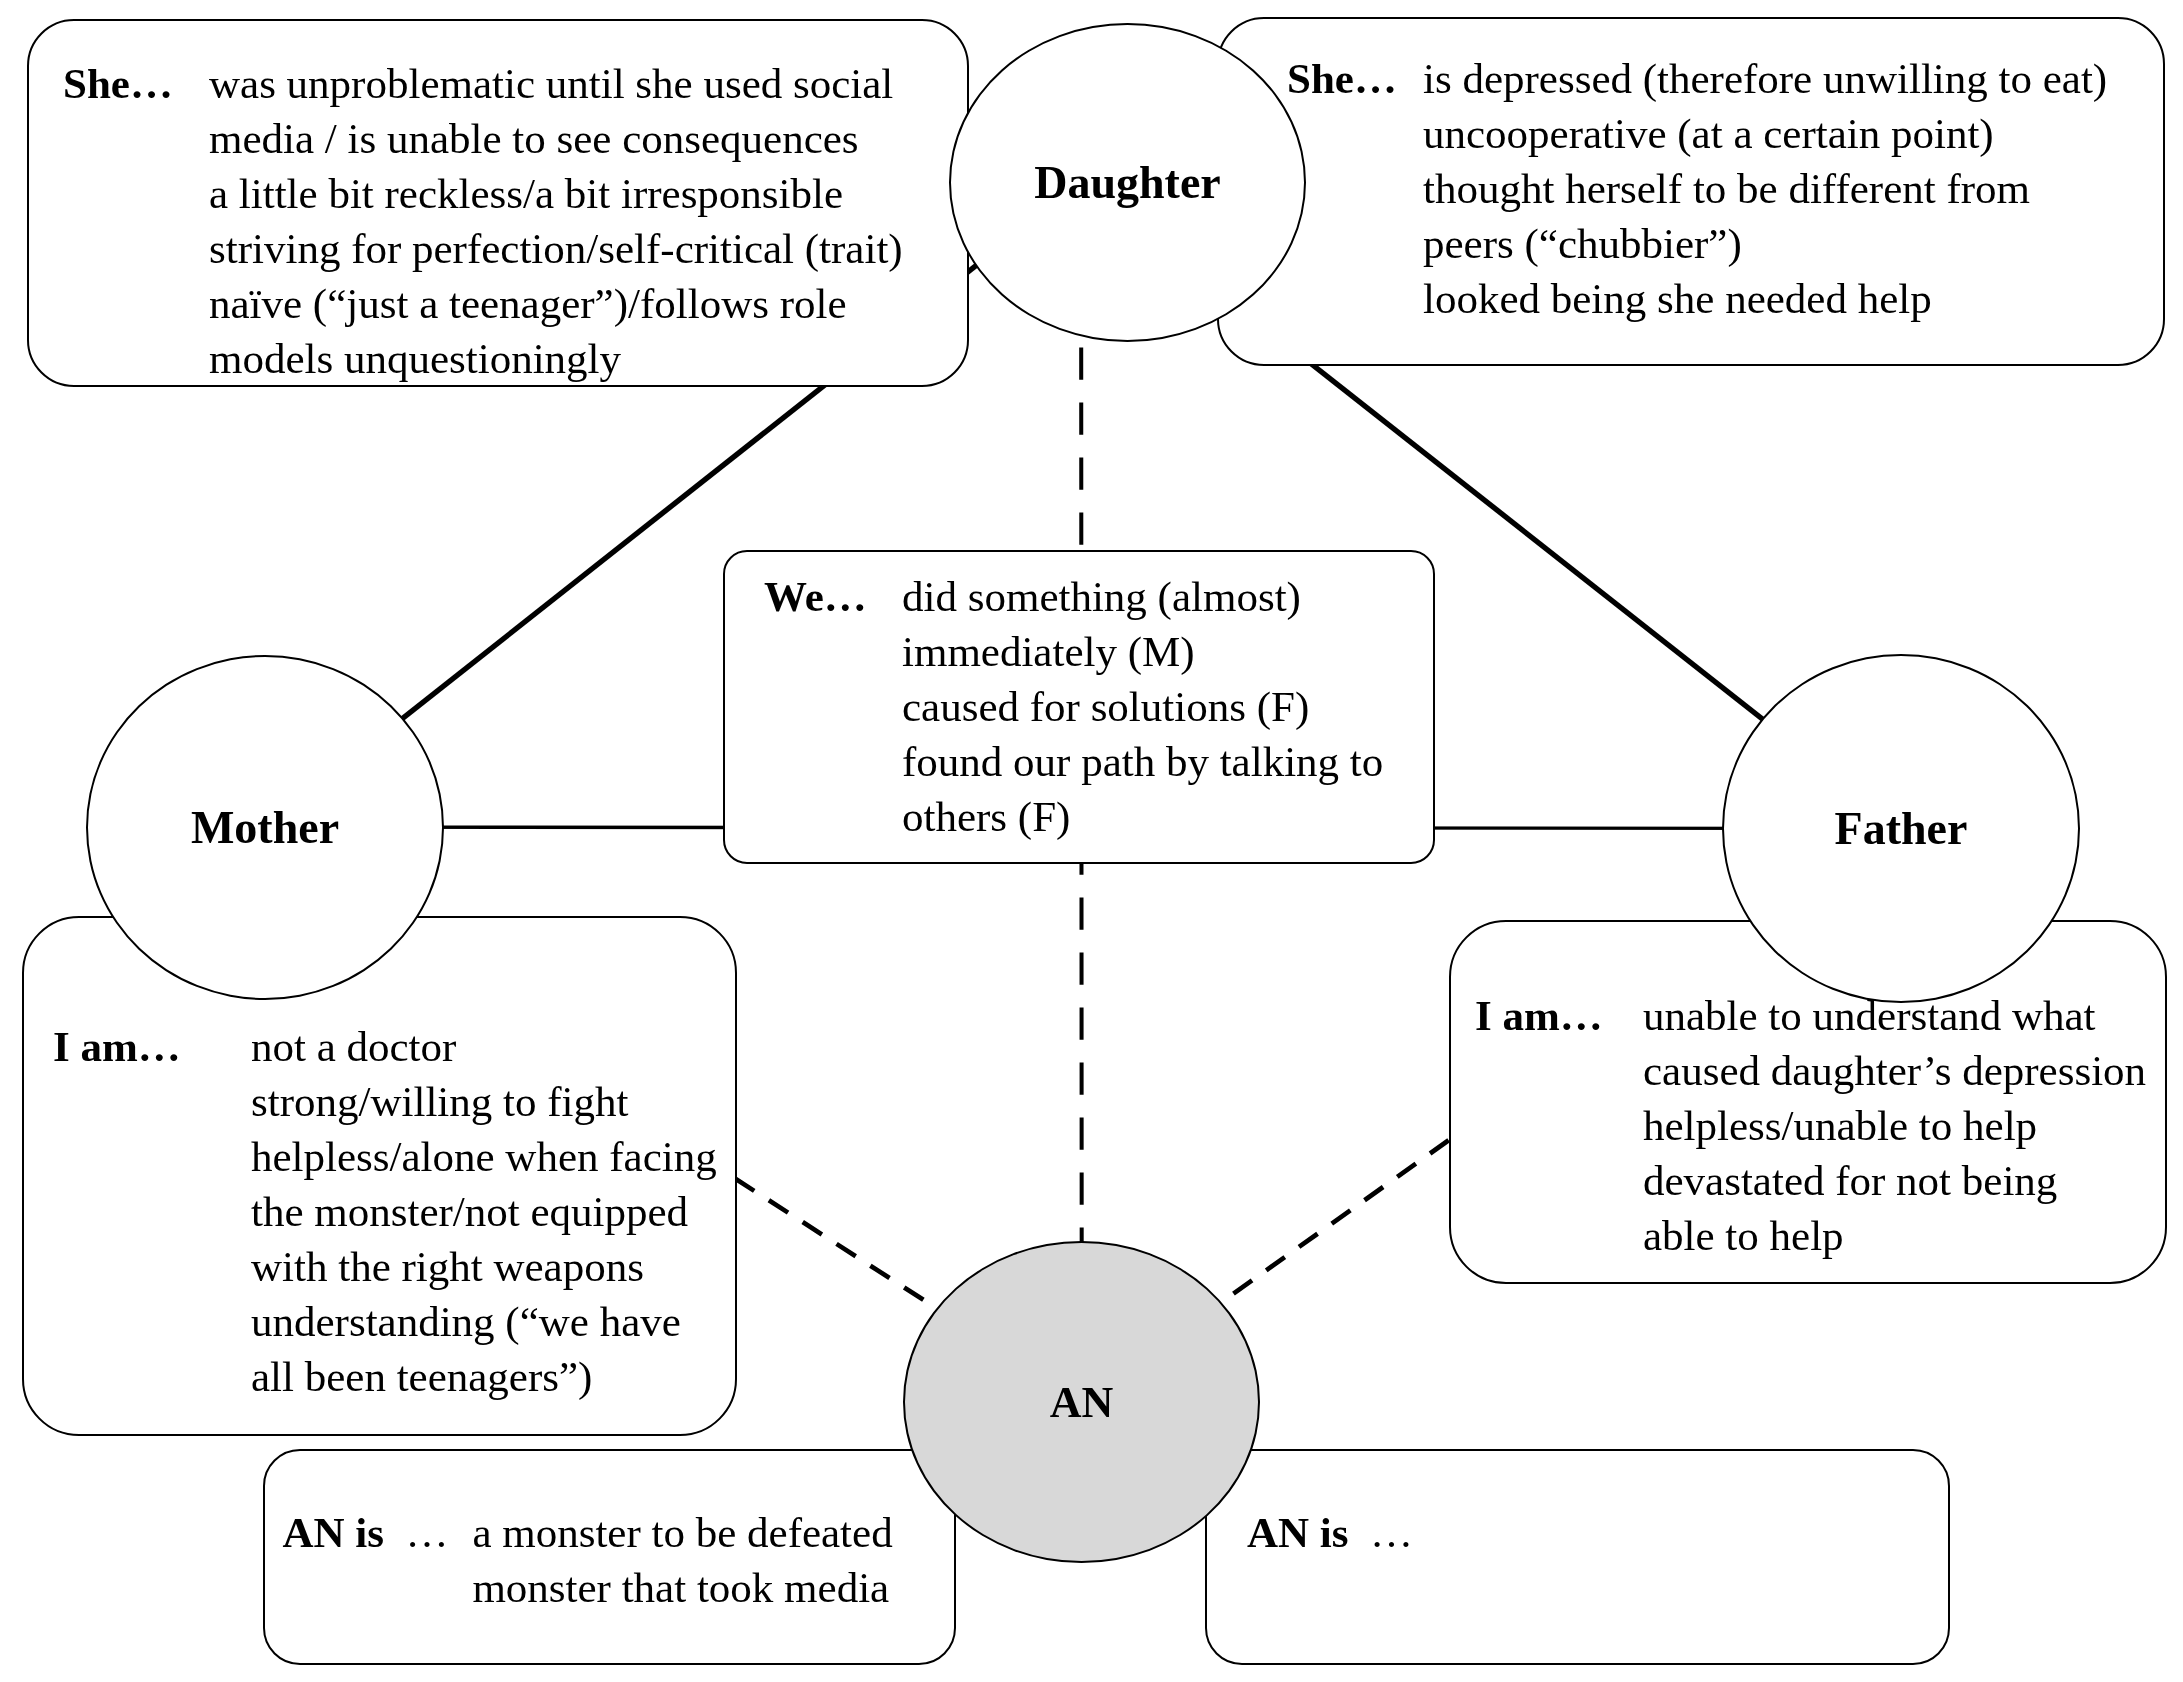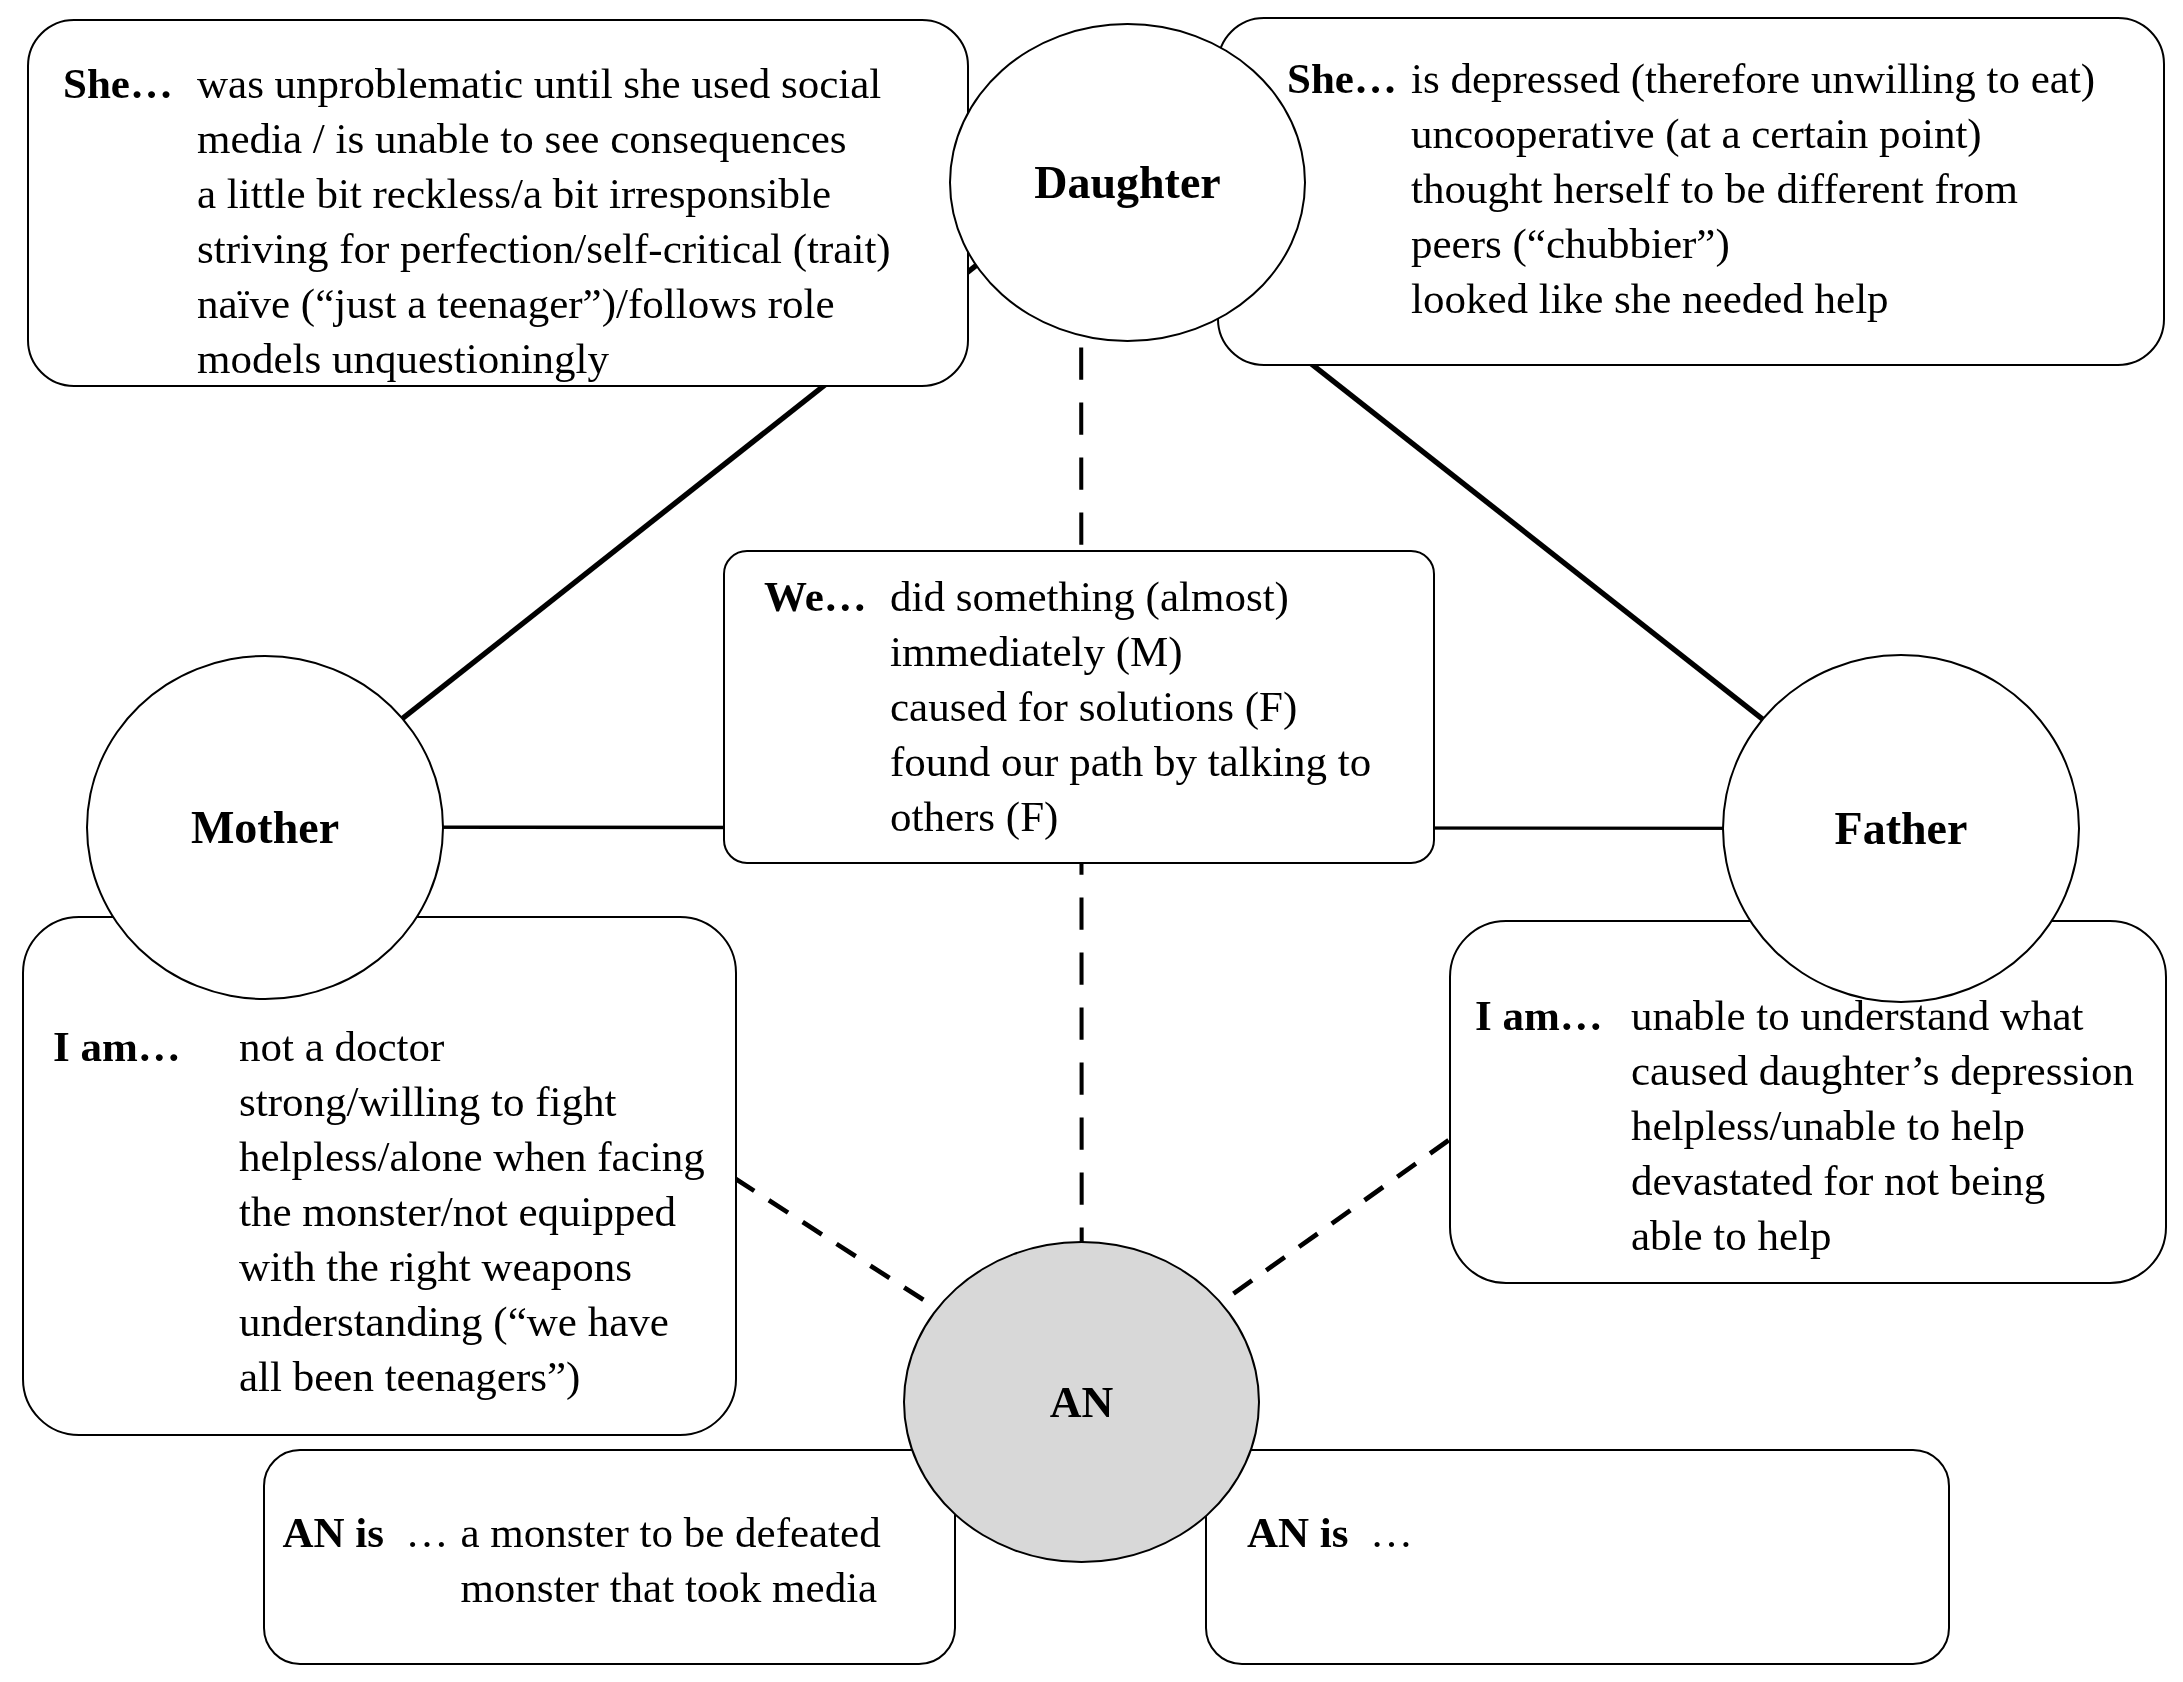--- a/index.html
+++ b/index.html
@@ -28,20 +28,21 @@
     align-items:flex-start;
     font-size:43px;
     line-height:55px;
   }
   .label-col{flex:0 0 auto;}
   .label-col .lbl{font-weight:bold;}
   .label-col .lbl-suffix{font-weight:normal;margin-left:10.7px;}
   .content{
     flex:1 1 auto;
     white-space:pre-line;
+    margin-left:12px;
   }
   .she-left{
     left:27px;top:19px;width:942px;height:368px;
     border-radius:47px;
     padding:35px 13.4px 0 34px;
   }
   .she-left .label-col{width:134px;}
   .she-right{
     left:1217px;top:17px;width:948px;height:349px;
     border-radius:47px;
@@ -130,21 +131,21 @@
 
   <div class="box she-right">
     <span class="label-col">
       <span class="lbl">She…</span>
       <span class="lbl-suffix"></span>
     </span>
     <div class="content">is depressed (therefore unwilling to eat)
 uncooperative (at a certain point)
 thought herself to be different from
 peers (“chubbier”)
-looked like she needed help</div>
+looked being she needed help</div>
   </div>
 
   <div class="box we-box">
     <span class="label-col">
       <span class="lbl">We…</span>
       <span class="lbl-suffix"></span>
     </span>
     <div class="content">did something (almost)
 immediately (M)
 caused for solutions (F)

